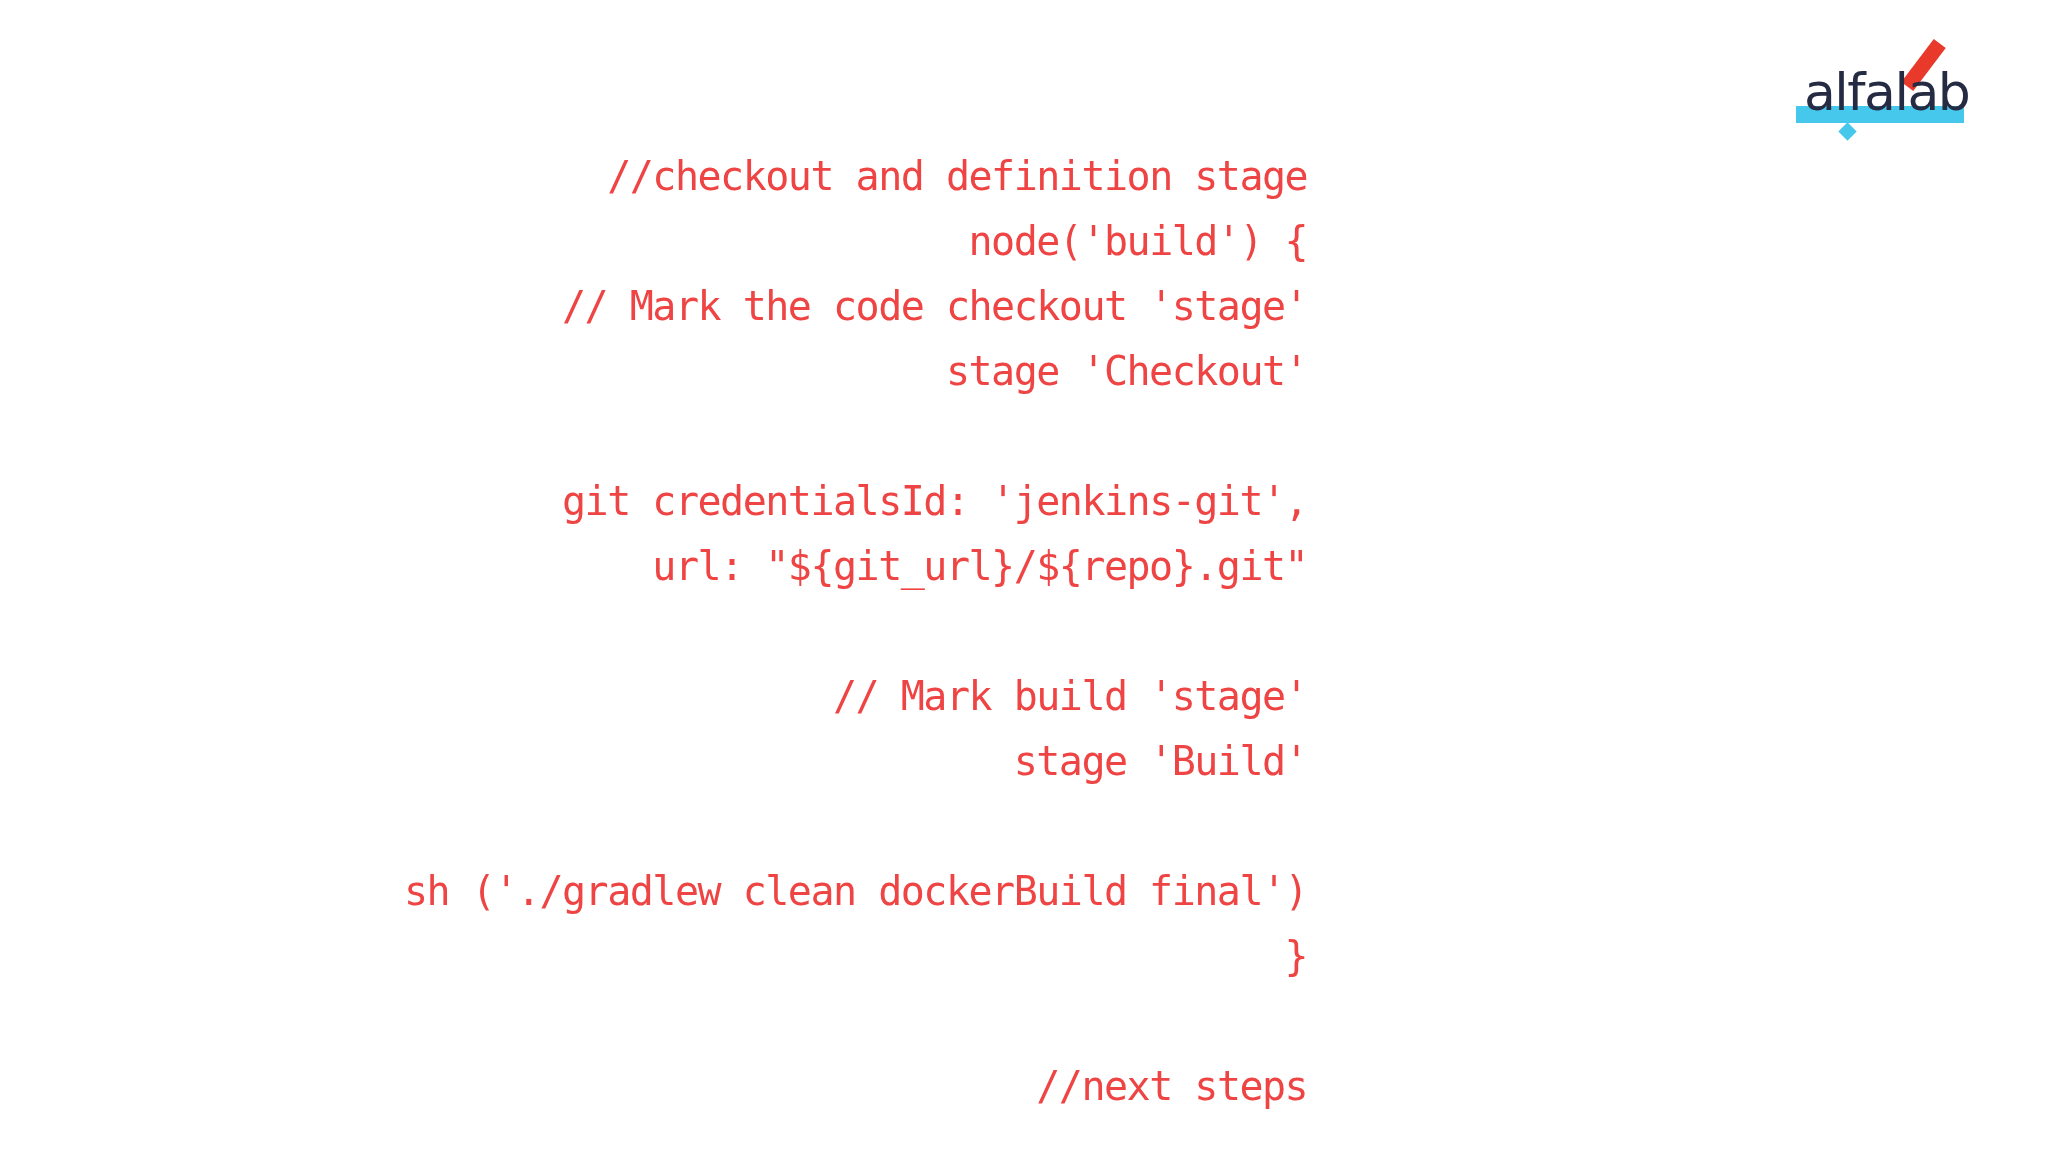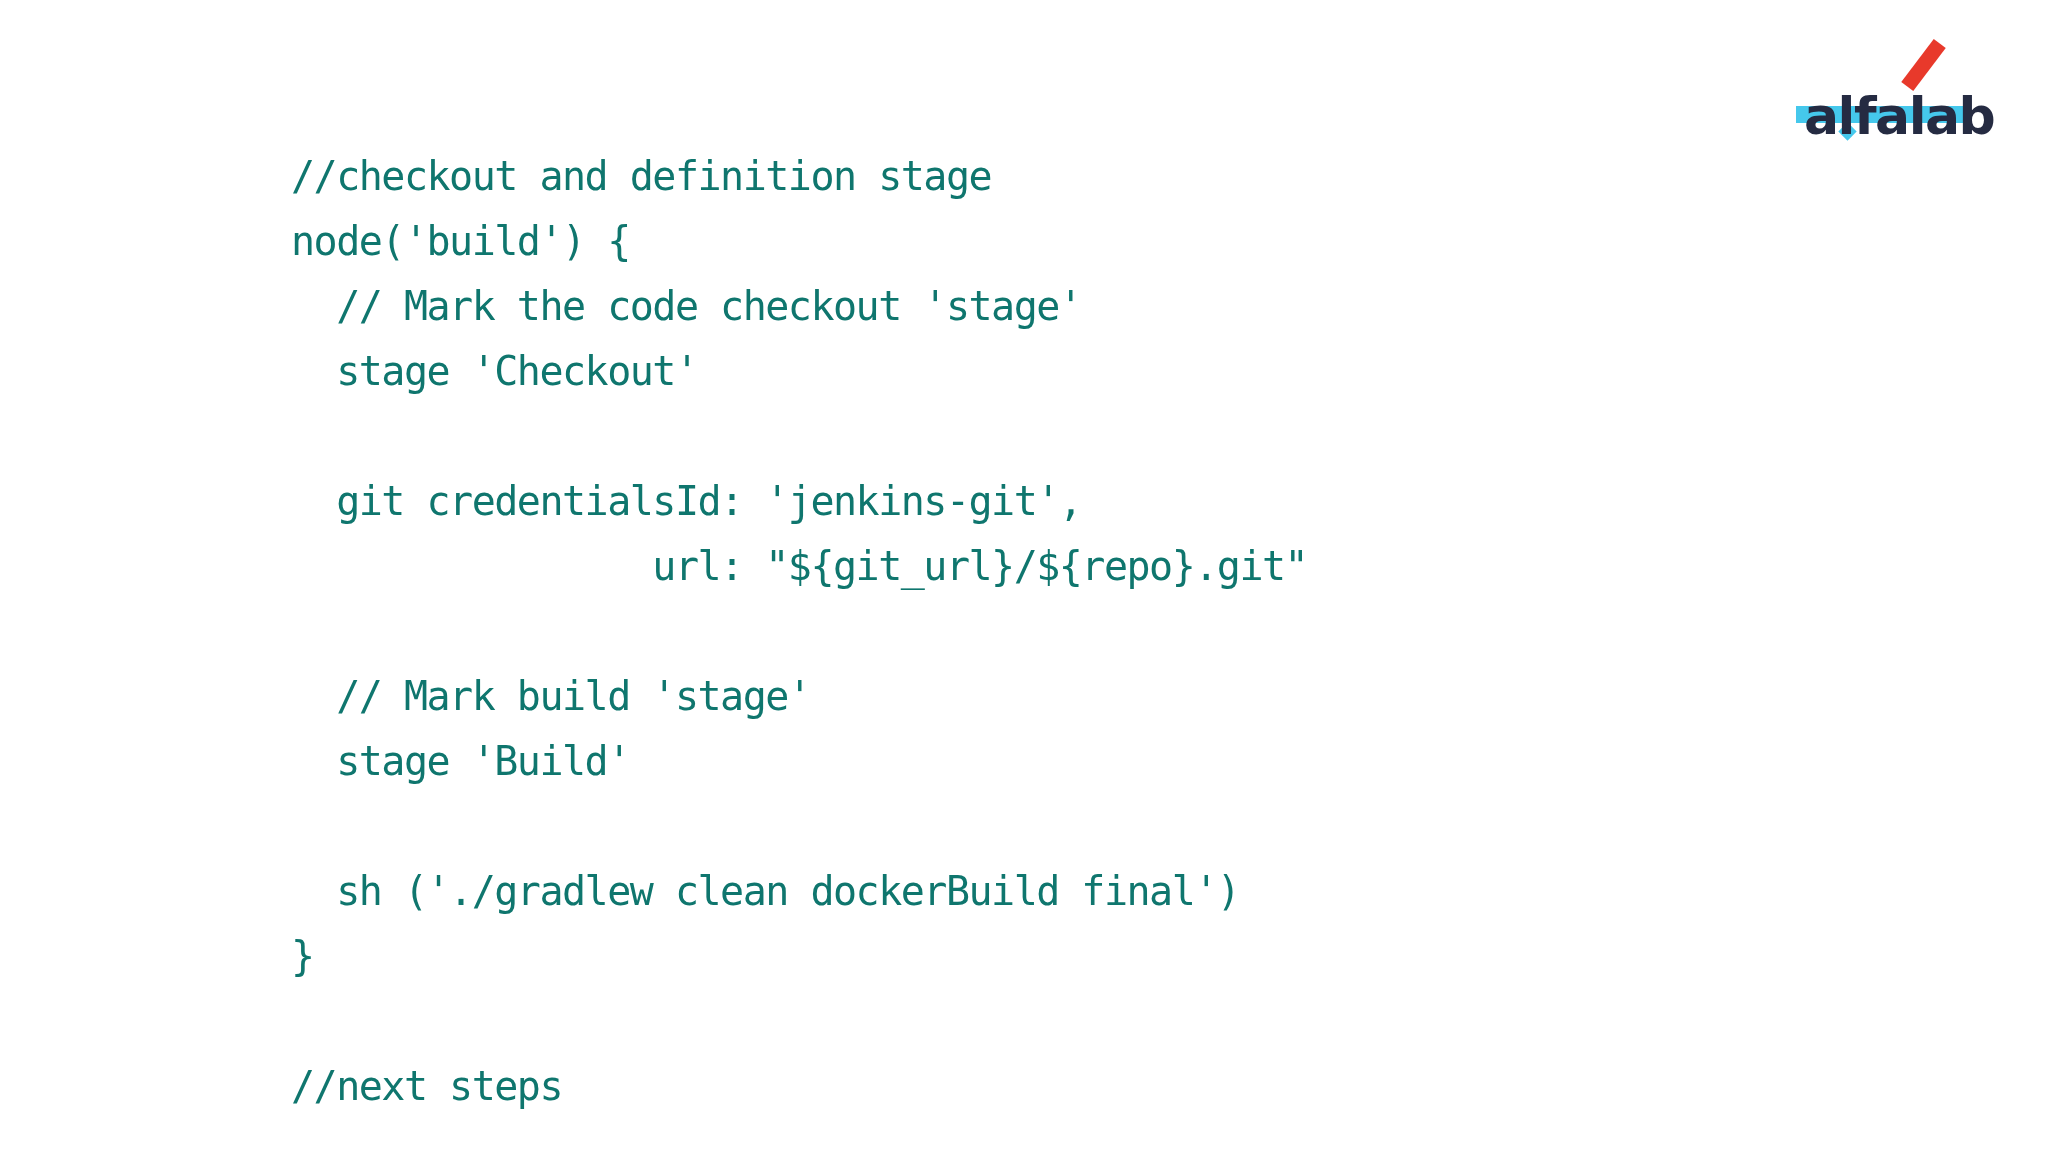--- a/index.html
+++ b/index.html
@@ -28,28 +28,27 @@
     right: 42px;
     width: 210px;
     height: 112px;
   }
 
   .logo-wordmark {
     position: absolute;
     left: 8px;
     top: 36px;
     font-family: "DejaVu Sans", sans-serif;
-    font-weight: bold;
+    font-weight: normal;
     font-size: 52px;
     letter-spacing: -1.5px;
     color: #252B42;
     line-height: 1;
     z-index: 3;
     white-space: nowrap;
-    margin-top: 24px;
   }
 
   .logo-underbar {
     position: absolute;
     left: 0px;
     top: 76px;
     width: 168px;
     height: 17px;
     background: #45C8EC;
     z-index: 1;
@@ -79,24 +78,25 @@
   }
 
   
   #code-block {
     position: absolute;
     left: 291px;
     top: 144px;
     font-family: "DejaVu Sans Mono", "Liberation Mono", monospace;
     font-size: 40px;
     line-height: 65px;
-    color: #0f766e;
+    color: #ef4444;
     white-space: pre;
     letter-spacing: -1.5px;
     font-weight: 400;
+    text-align: right;
   }
 
   .code-line {
     white-space: pre;
     min-height: 65px;
   }
 
   .code-line.blank {
     height: 65px;
   }

